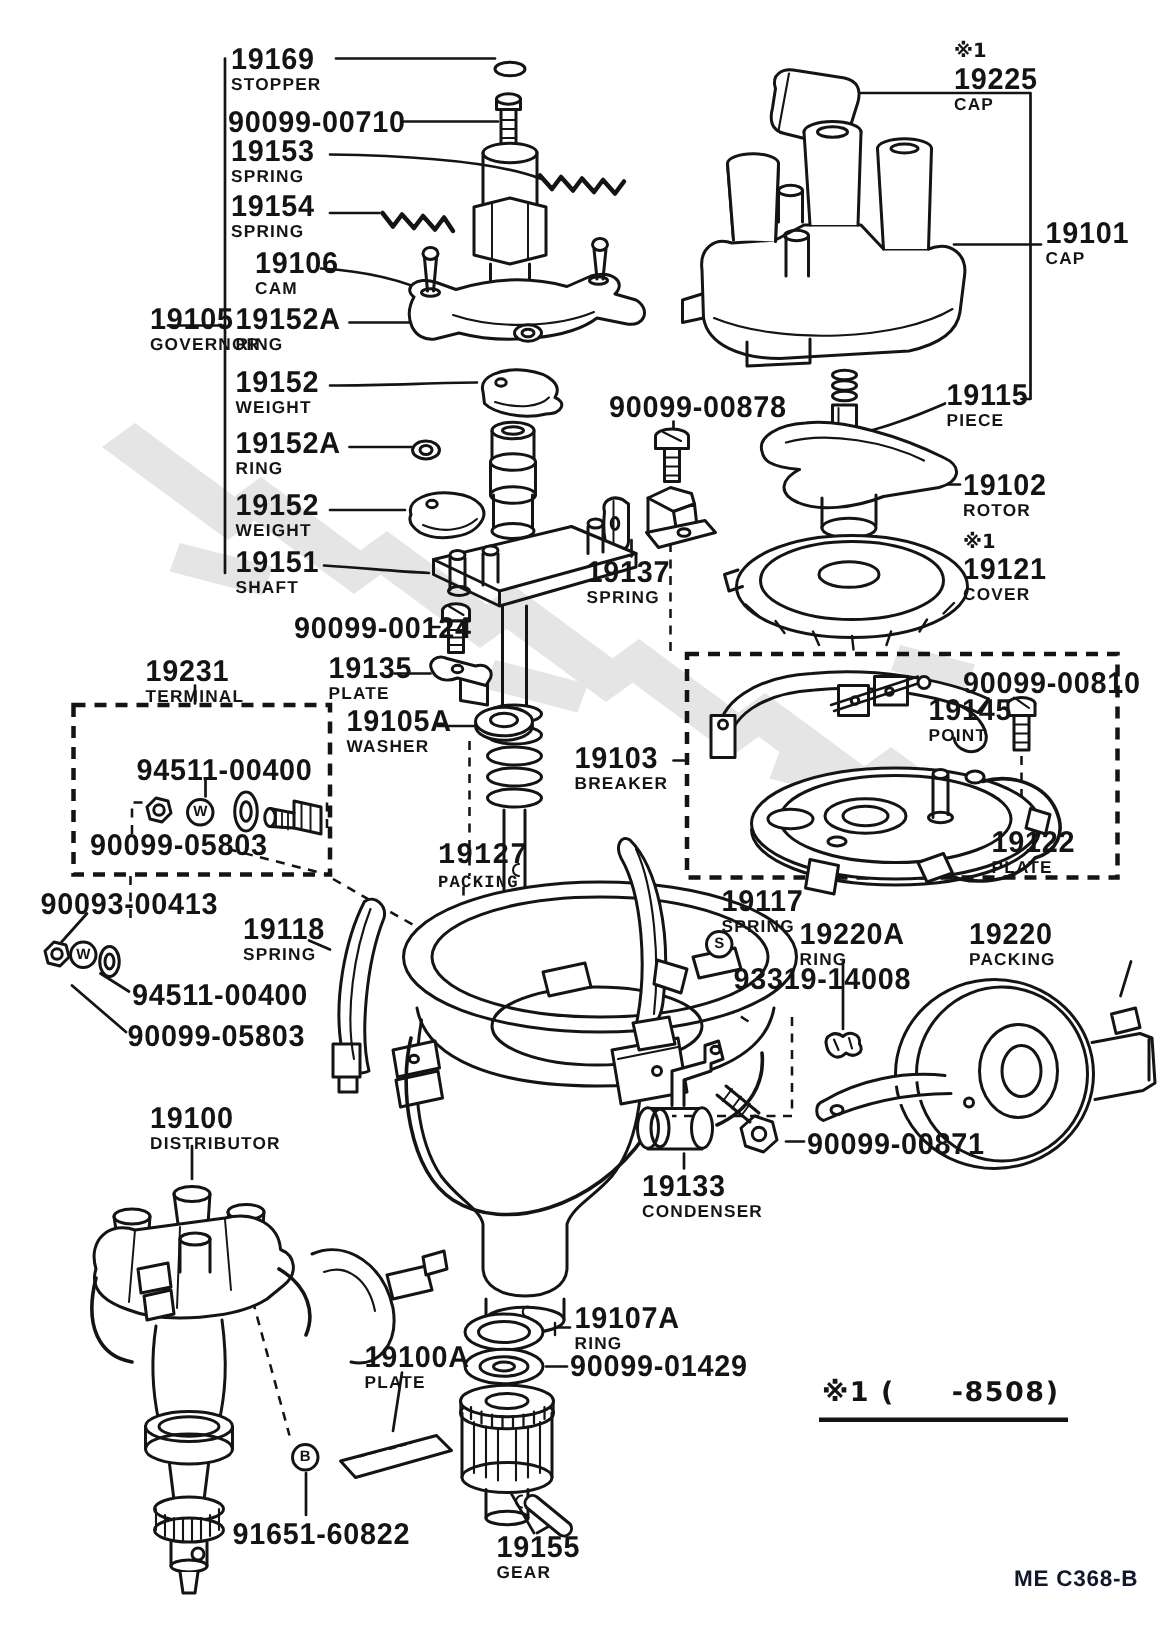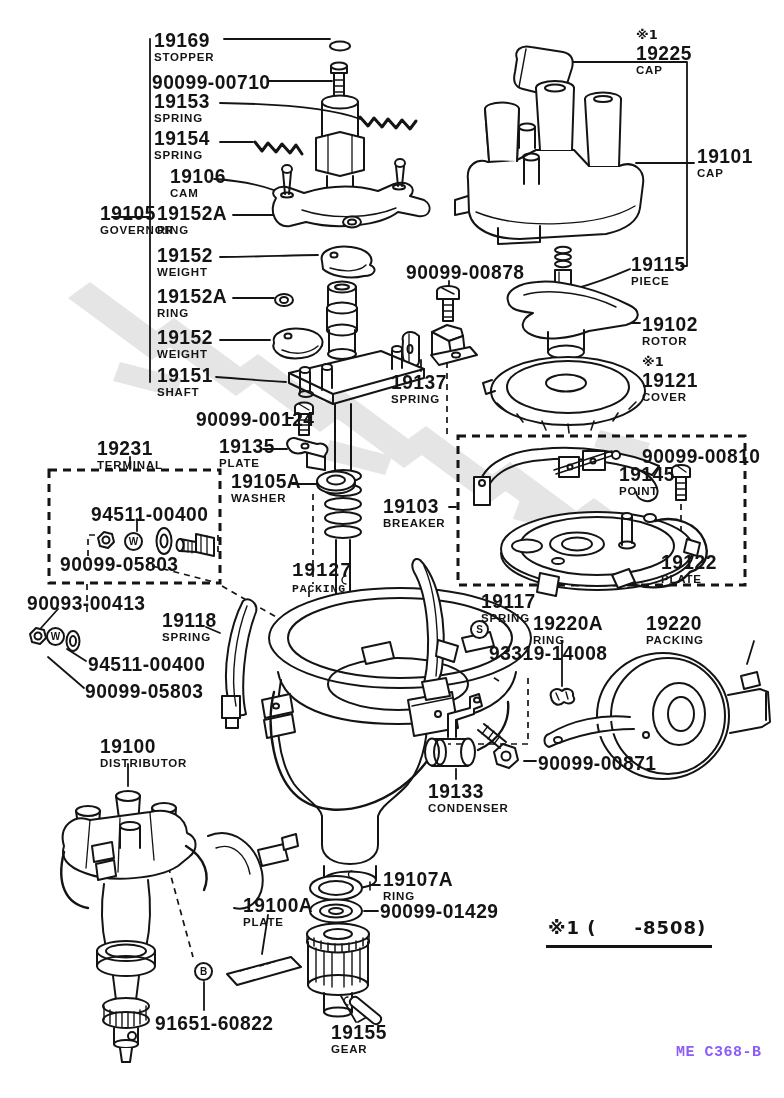--- a/index.html
+++ b/index.html
@@ -7,21 +7,21 @@
         font-family:"Liberation Sans",sans-serif;}
   svg.art{position:absolute;left:0;top:0;}
   .plabel{position:absolute;color:#141414;font-weight:bold;line-height:1;white-space:nowrap;}
   .plabel .sup{font-size:13px;margin-bottom:2px;font-family:"DejaVu Sans",sans-serif;}
   .plabel .num{font-size:20px;letter-spacing:0.5px;transform:scaleX(.96);transform-origin:left;}
   .plabel .pname{font-size:11.5px;letter-spacing:0.8px;margin-top:2px;}
   .symbol{position:absolute;width:15px;height:15px;border:2px solid #141414;border-radius:50%;
           color:#141414;font:bold 10px/15px "Liberation Sans",sans-serif;text-align:center;background:#fff;}
   .note{position:absolute;color:#141414;font-weight:bold;font-size:18px;letter-spacing:1px;
         font-family:"DejaVu Sans","Liberation Sans",sans-serif;border-bottom:3px solid #141414;padding:0 6px 5px 2px;}
-  .sheet-code{position:absolute;color:#8b5cf6;font-weight:bold;font-size:15px;letter-spacing:0.5px;font-family:Liberation Mono, monospace;}
+  .sheet-code{position:absolute;color:#0f172a;font-weight:bold;font-size:15px;letter-spacing:0.5px;}
 </style>
 </head>
 <body>
 
 <div class="page">
 
 <svg class="art" width="784" height="1098" viewBox="0 0 784 1098">
 
   <g fill="#cccccc" opacity="0.5" stroke="none">
     <path d="M68,298 l22,-16 l84,62 l-22,16 Z M152,334 l22,-16 l84,62 l-22,16 Z

